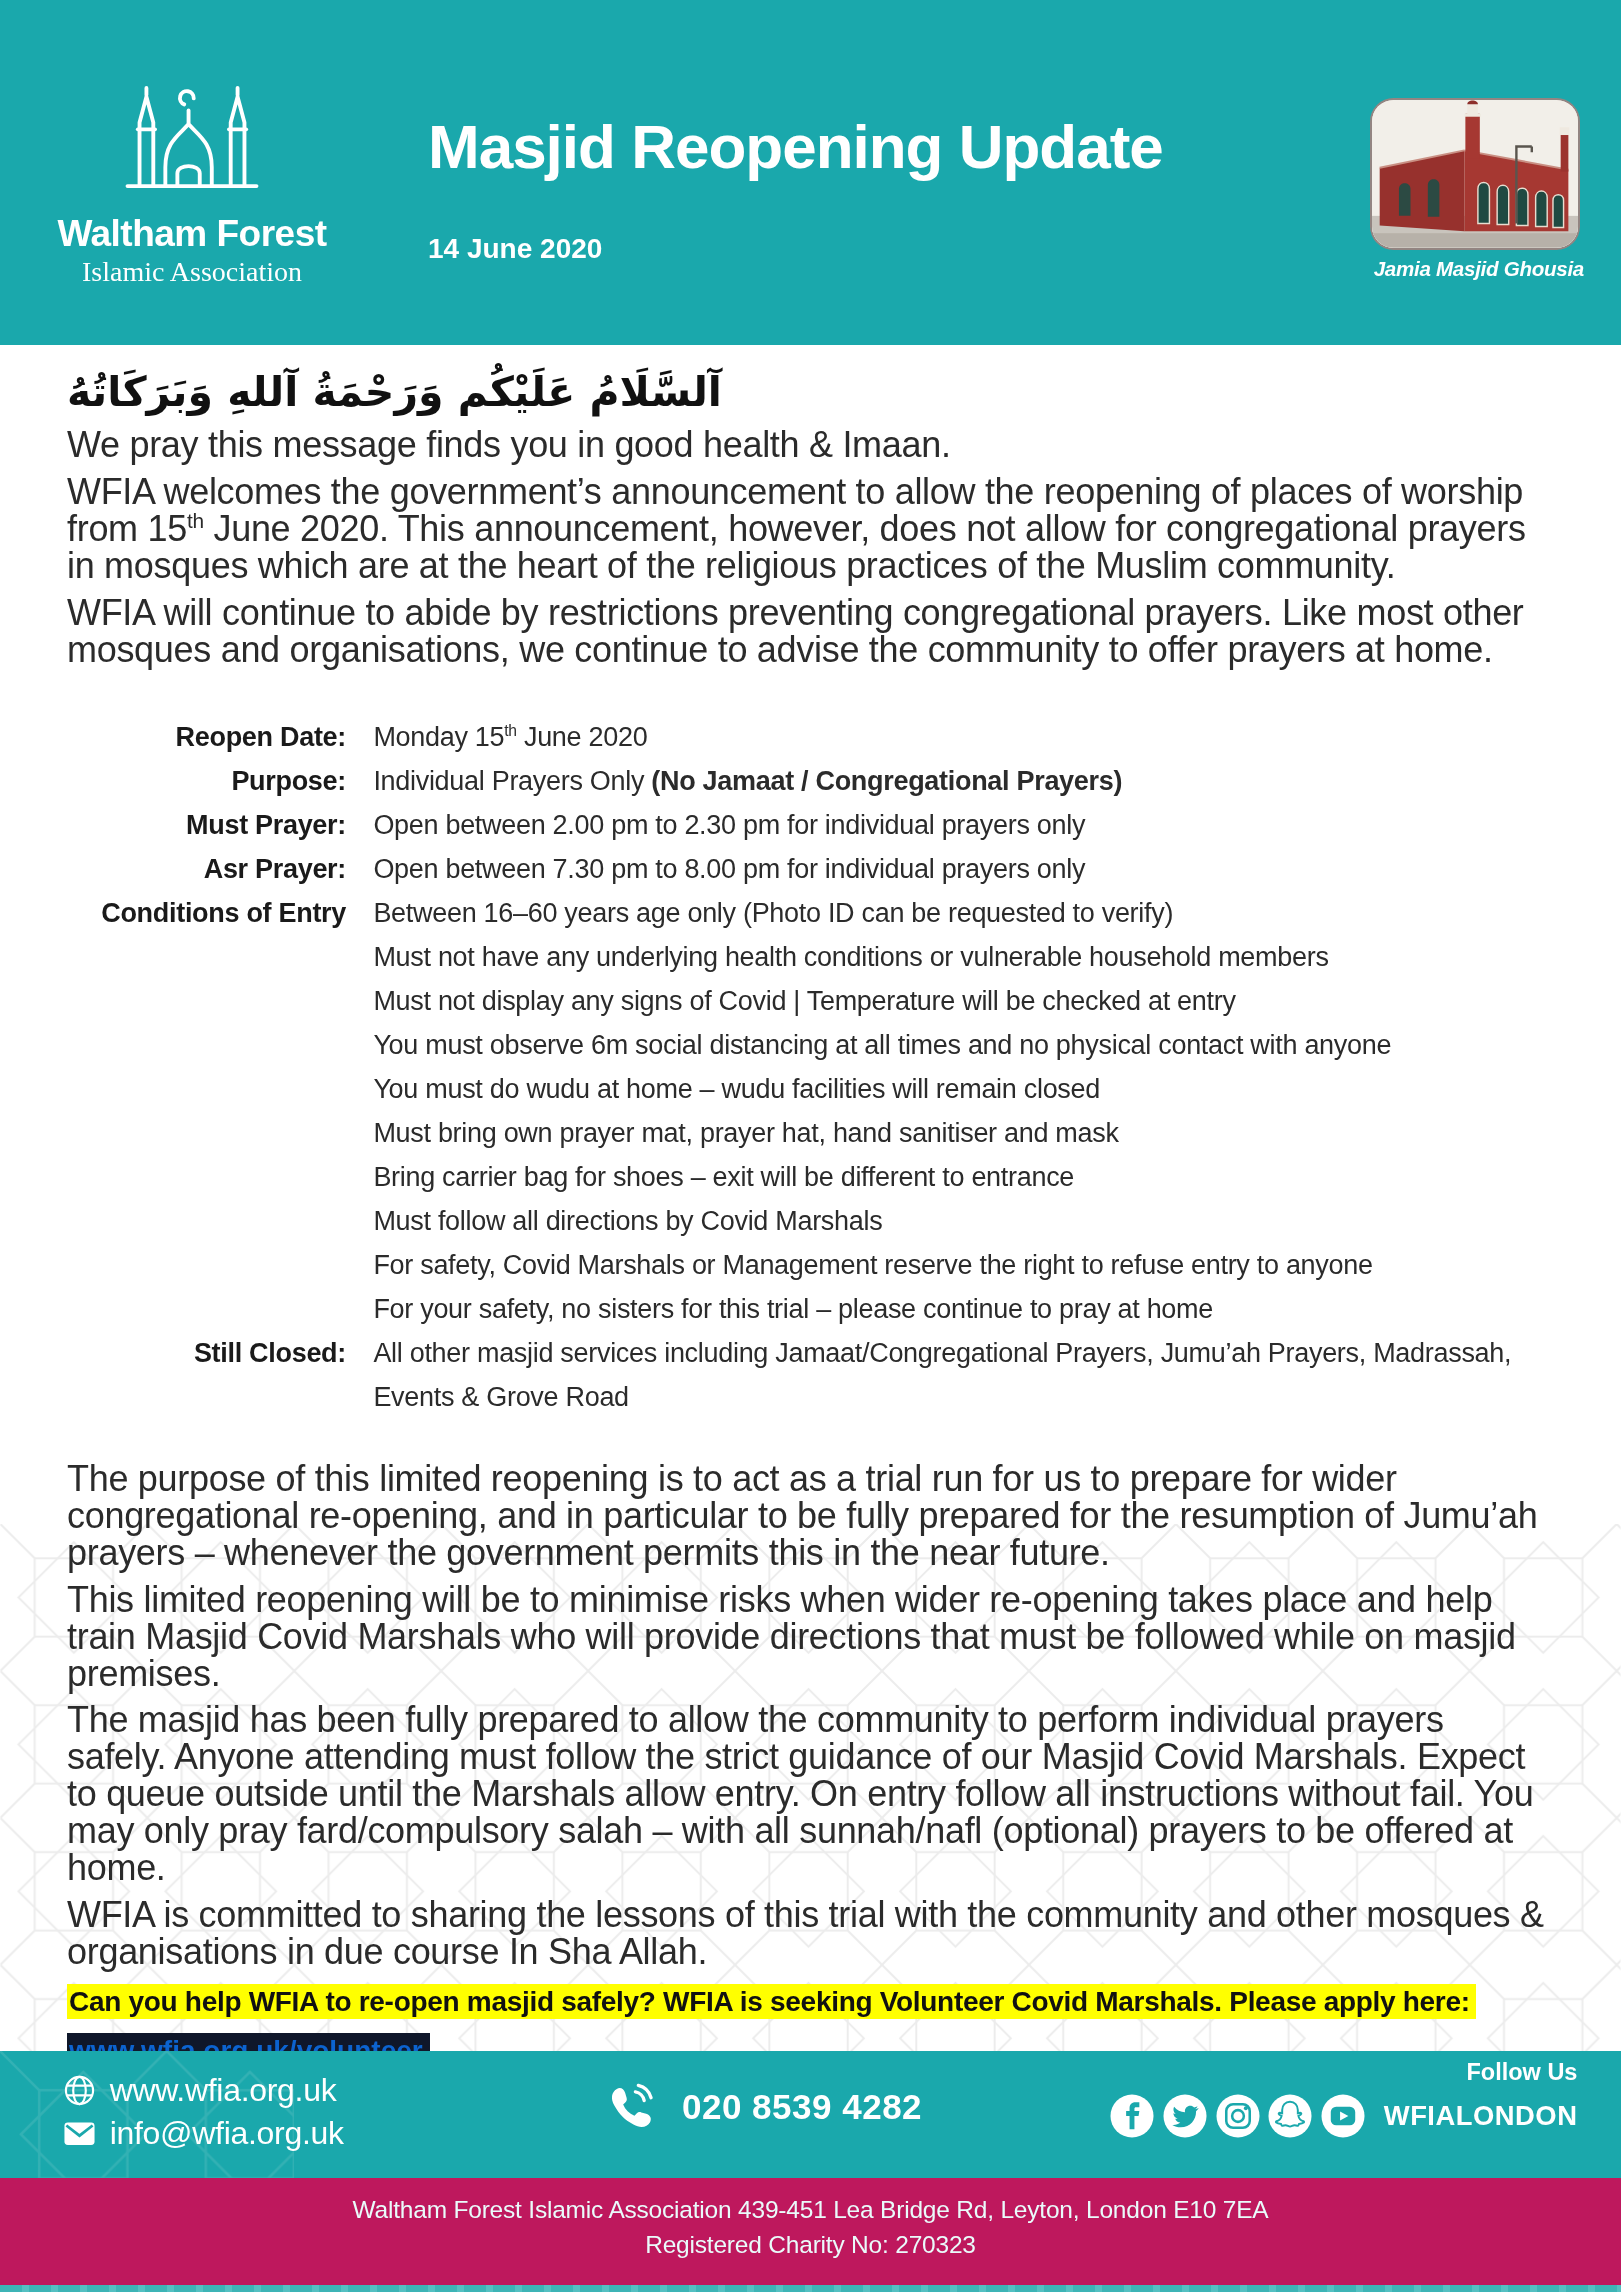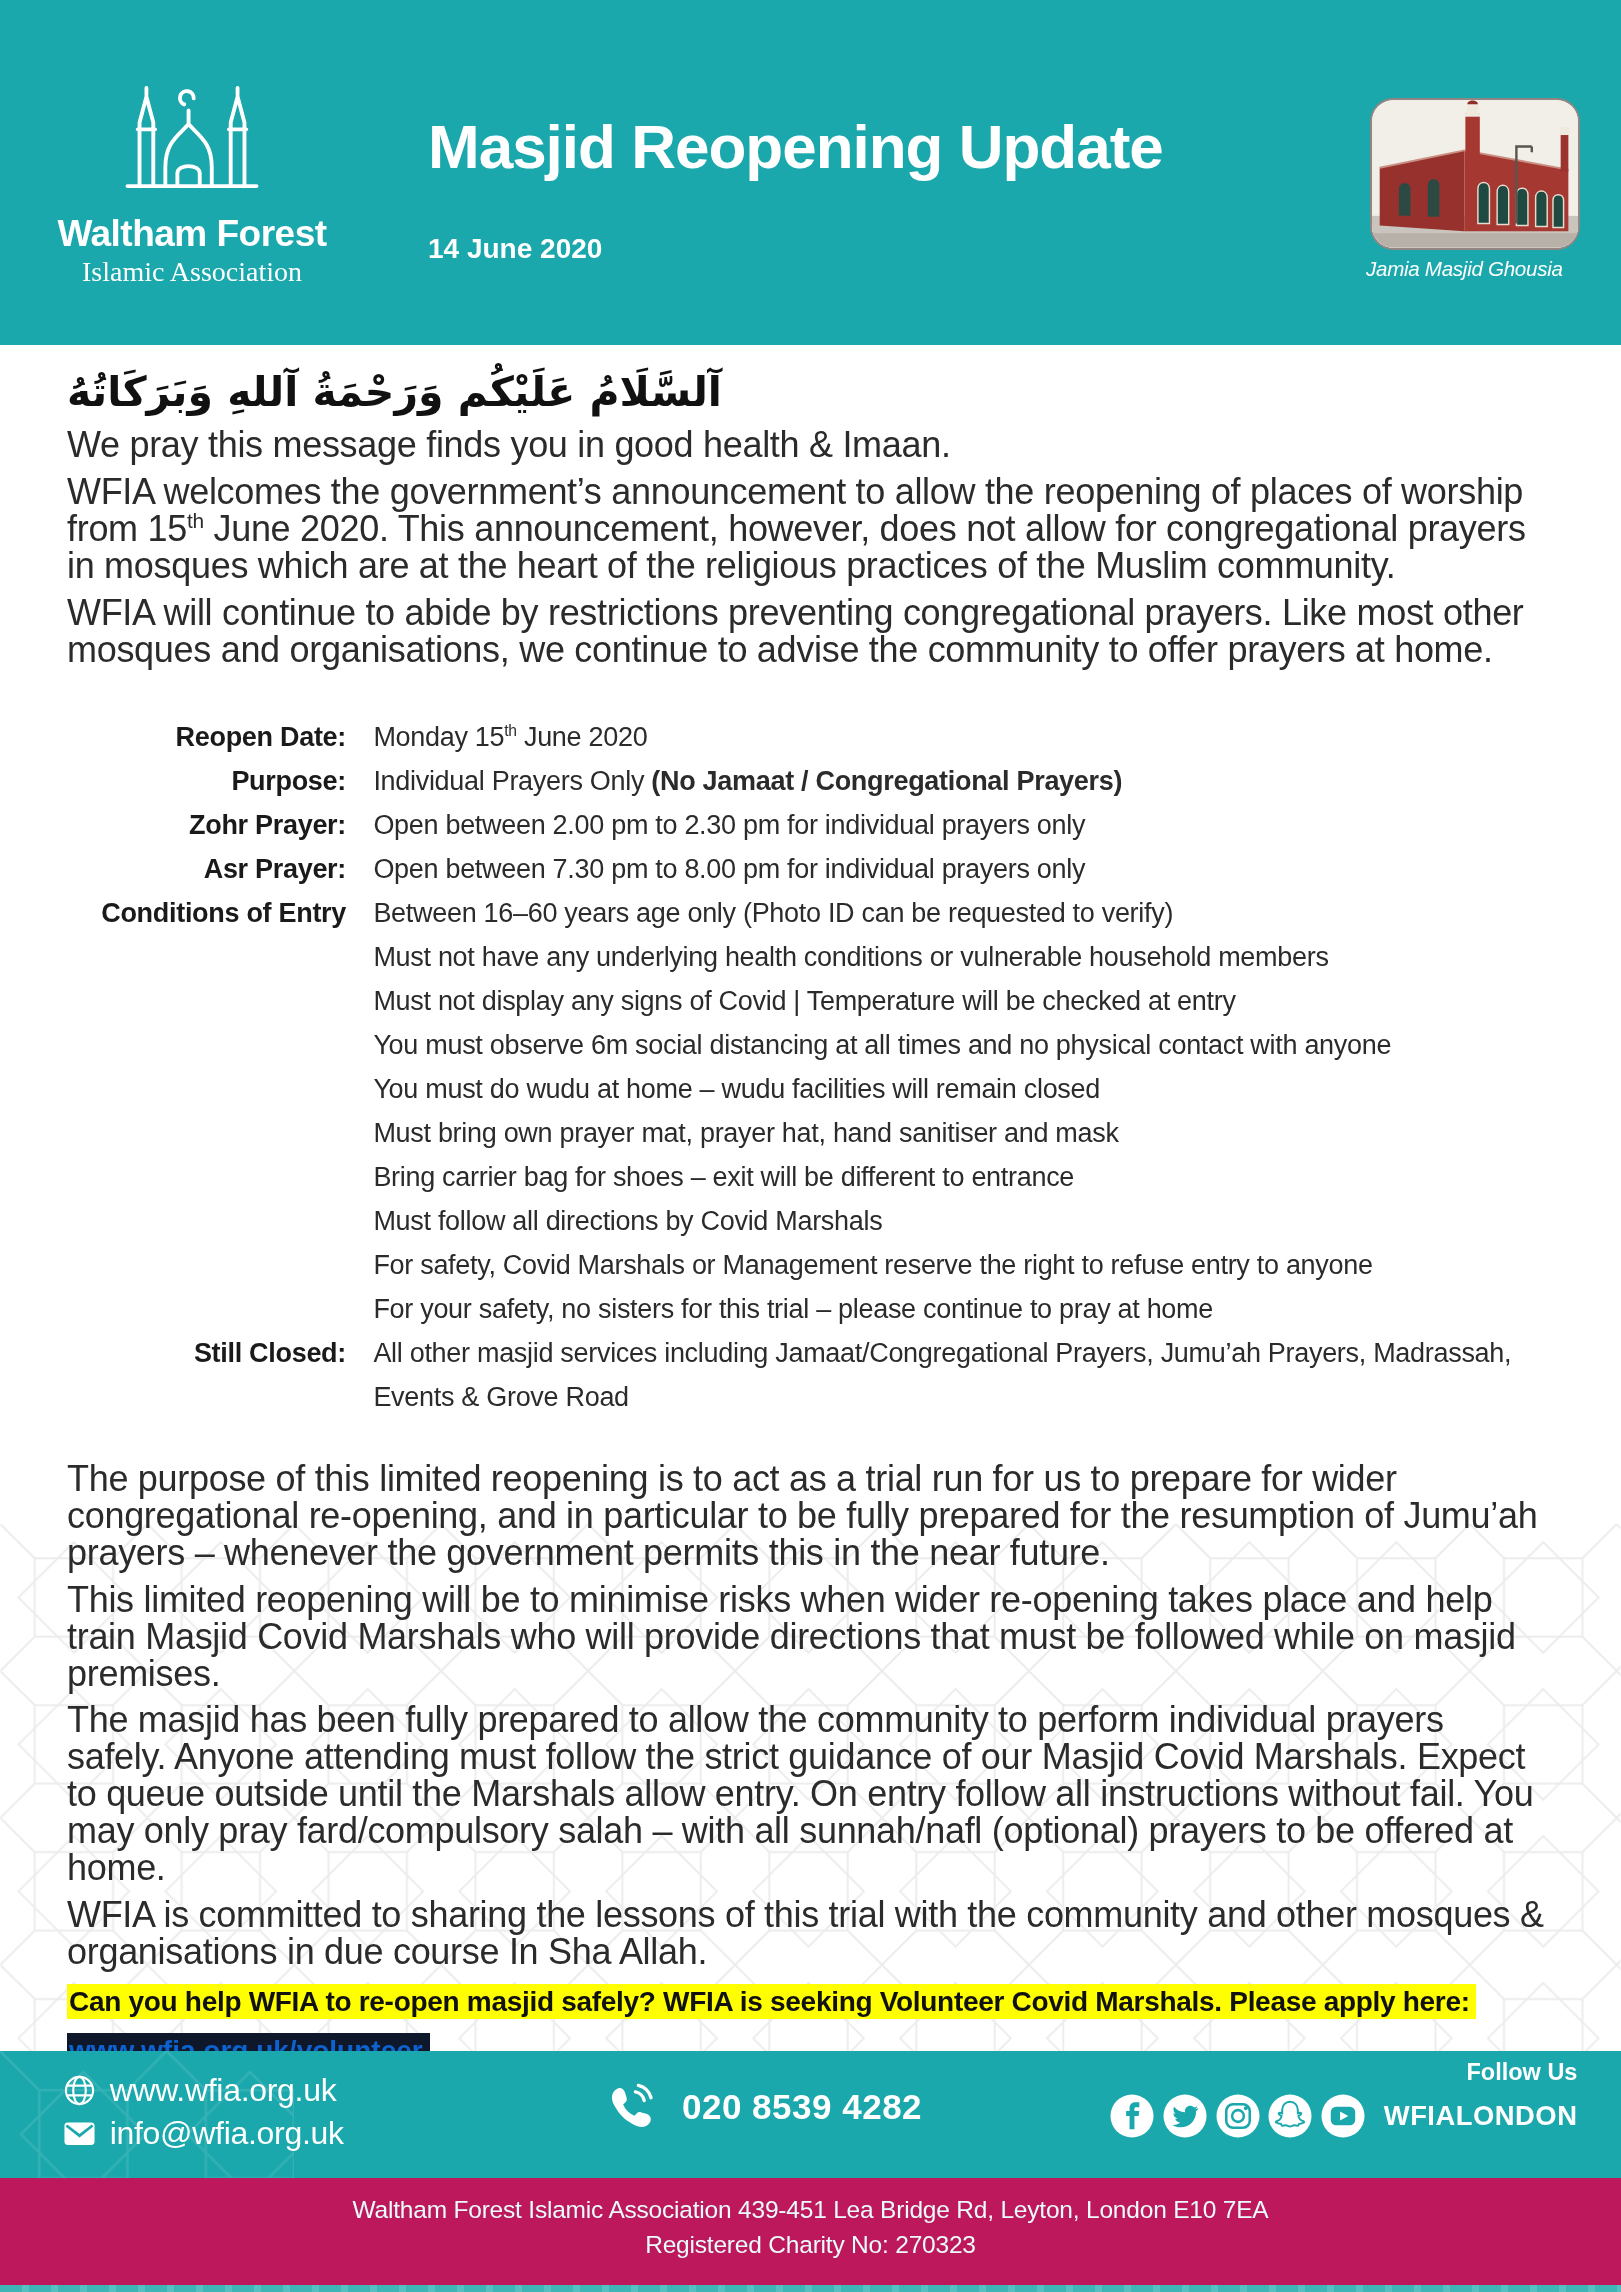--- a/index.html
+++ b/index.html
@@ -17,22 +17,22 @@
   .titleblock { position:absolute; left:428px; top:116px; }
   .titleblock h1 { color:#fff; font-size:62px; letter-spacing:-1px; line-height:1; font-weight:bold; }
   .hdate { color:#fff; font-size:28px; font-weight:bold; margin-top:55px; }
   .photo {
     position:absolute; left:1370px; top:98px; width:210px; height:152px;
     border-radius:23.5px; overflow:hidden; border:2px solid rgba(70,45,45,.55);
     background:#f2efe9;
   }
   .photo svg { display:block; width:100%; height:100%; }
   .photo-caption {
-    position:absolute; left:1366px; top:257px; width:218px; text-align:left;
-    color:#fff; font-size:20.6px; font-weight:normal; font-style:italic; letter-spacing:-0.3px;
+    position:absolute; left:1366px; top:257px; width:218px; text-align:right;
+    color:#fff; font-size:20.6px; font-weight:bold; font-style:italic; letter-spacing:-0.3px;
   }
   
   .bgpattern { position:absolute; left:0; top:1524px; width:1621px; height:527px; z-index:0; color:#ececec; }
   .content { position:relative; z-index:1; padding:15.7px 69px 0 67px; }
   .arabic {
     font-family:"DejaVu Sans", sans-serif; font-size:41px; font-weight:bold;
     color:#111; margin-top:7.8px; letter-spacing:0;
   }
   .p { font-size:36px; line-height:37px; letter-spacing:-0.3px; margin-top:9.8px; color:#2b2b2b; }
   sup { font-size:58%; line-height:0; vertical-align:super; }
@@ -148,21 +148,21 @@
     <p class="p"><span>WFIA welcomes the government’s announcement to allow the reopening of places of worship from 15</span><sup>th</sup><span> June 2020. This announcement, however, does not allow for congregational prayers in mosques which are at the heart of the religious practices of the Muslim community.</span></p>
     <p class="p">WFIA will continue to abide by restrictions preventing congregational prayers. Like most other mosques and organisations, we continue to advise the community to offer prayers at home.</p>
 
     <div class="itable">
       <div class="tl">Reopen Date:</div>
       <div class="tv"><span>Monday 15</span><sup>th</sup><span> June 2020</span></div>
 
       <div class="tl">Purpose:</div>
       <div class="tv"><span>Individual Prayers Only </span><span style="font-weight: bold;">(No Jamaat / Congregational Prayers)</span></div>
 
-      <div class="tl">Zohr Prayer:</div>
+      <div class="tl">Must Prayer:</div>
       <div class="tv">Open between 2.00 pm to 2.30 pm for individual prayers only</div>
 
       <div class="tl">Asr Prayer:</div>
       <div class="tv">Open between 7.30 pm to 8.00 pm for individual prayers only</div>
 
       <div class="tl">Conditions of Entry</div>
       <div class="tv">
         <div>Between 16–60 years age only (Photo ID can be requested to verify)</div>
         <div>Must not have any underlying health conditions or vulnerable household members</div>
         <div>Must not display any signs of Covid | Temperature will be checked at entry</div>

